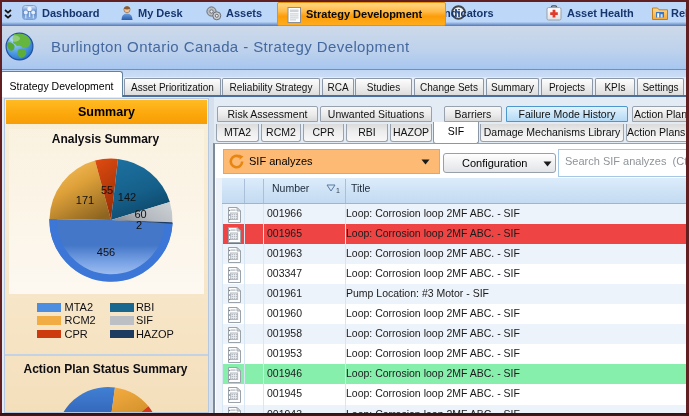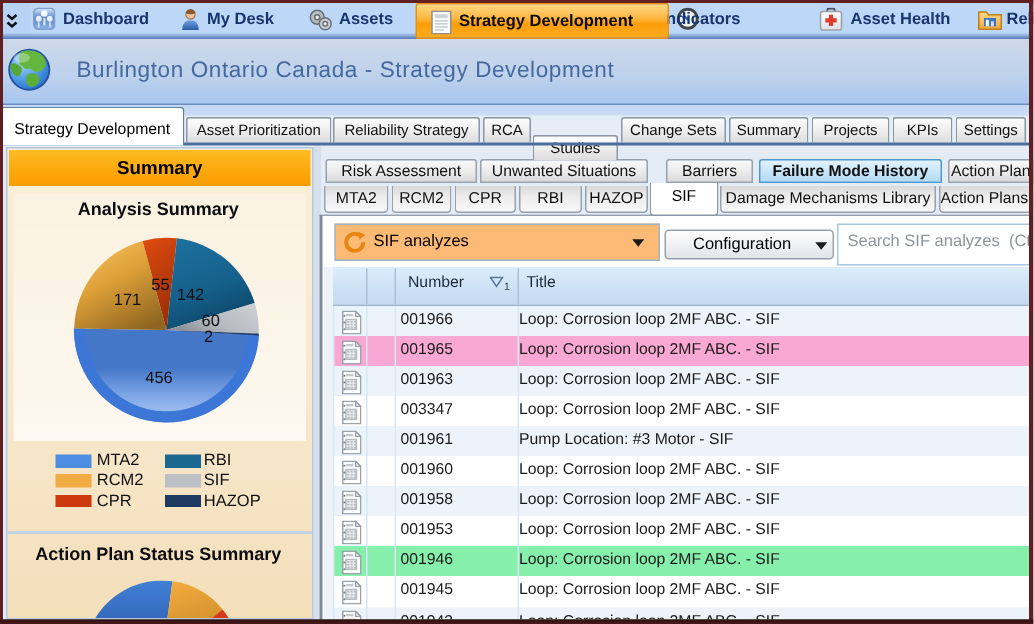--- a/index.html
+++ b/index.html
@@ -35,21 +35,21 @@
 .sb-title{position:absolute;width:201px;text-align:center;font-size:12px;font-weight:bold;color:#0d0d12;}
 #chartplate{position:absolute;left:4px;top:30px;width:195px;height:165px;background:linear-gradient(180deg,rgba(255,255,255,0.25),rgba(255,255,255,0.75));}
 .plabel{position:absolute;font-size:11px;color:#111;transform:translate(-50%,-50%);z-index:5;}
 .leg-sw{position:absolute;width:24px;height:8.5px;}
 .leg-tx{position:absolute;font-size:11px;color:#101014;line-height:11px;}
 #sb-sep{position:absolute;left:0px;top:255px;width:203px;height:2px;background:#c3d3e5;}
 
 #splitter{left:209px;top:97px;width:5px;height:316px;background:#d6dfec;}
 
 .stab1{position:absolute;top:106px;height:16px;background:linear-gradient(180deg,#f8f8f8 0%,#ebebeb 55%,#d9d9d9 100%);border:1px solid #98a2ae;border-radius:2px 2px 0 0;font-size:10.5px;color:#111;text-align:center;line-height:15px;white-space:nowrap;overflow:hidden;}
-#stab-fmh{position:absolute;left:506px;top:106px;width:122px;height:16px;background:linear-gradient(180deg,#e3f2fd 0%,#c8e5f9 55%,#b4daf6 100%);border:1px solid #4e97cc;border-radius:2px 2px 0 0;font-size:10.5px;color:#111;text-align:center;line-height:15px;font-weight:bold;}
+#stab-fmh{position:absolute;left:506px;top:106px;width:122px;height:16px;background:linear-gradient(180deg,#e3f2fd 0%,#c8e5f9 55%,#b4daf6 100%);border:1px solid #4e97cc;border-radius:2px 2px 0 0;font-size:10.5px;color:#111;text-align:center;line-height:15px;}
 .stab2{position:absolute;top:124px;height:18px;background:linear-gradient(180deg,#dadada 0%,#ededed 45%,#f8f8f8 100%);border:1px solid #98a2ae;border-top:none;border-radius:0 0 3px 3px;font-size:10.5px;color:#111;text-align:center;line-height:17px;white-space:nowrap;overflow:hidden;}
 #stab-sif{position:absolute;left:433px;top:122px;width:46px;height:22px;background:#fff;border:1px solid #8b97a6;border-top:none;border-radius:0 0 3px 3px;font-size:10.5px;color:#000;text-align:center;line-height:18px;z-index:3;}
 
 #panel{left:213px;top:143px;width:473px;height:270px;background:#fff;border-left:2px solid #7c8a9a;border-top:1px solid #93a2b4;overflow:hidden;}
 
 #dropdown{position:absolute;left:8px;top:5px;width:217px;height:25px;background:#fdba74;border:1px solid #a0b4c8;}
 #dropdown span{position:absolute;left:25px;top:0;line-height:23px;font-size:11px;color:#000;}
 #cfgbtn{position:absolute;left:228px;top:9px;width:113px;height:20px;background:linear-gradient(180deg,#fefefe 0%,#f0f1f3 50%,#e2e4e8 100%);border:1px solid #98a0ac;border-radius:3px;}
 #cfgbtn span{position:absolute;left:18px;top:0;line-height:18px;font-size:11px;color:#000;}
 #searchbox{position:absolute;left:343px;top:5px;width:140px;height:28px;background:#fff;border:1px solid #a6c8e4;}
@@ -169,21 +169,21 @@
   <ellipse cx="9.5" cy="6.5" rx="5.5" ry="3.2" fill="rgba(255,255,255,0.3)"></ellipse>
 </svg>
 <div class="abs" id="titletext">Burlington Ontario Canada - Strategy Development</div>
 
 <div class="abs" id="tabrow"></div>
 <div class="abs" id="tabrow2"></div>
 <div class="abs" id="tabline"></div>
 <div class="mtab" style="left:124px;width:97px;">Asset Prioritization</div>
 <div class="mtab" style="left:222px;width:98px;">Reliability Strategy</div>
 <div class="mtab" style="left:322px;width:32px;">RCA</div>
-<div class="mtab" style="left:355px;width:57px;margin-top:12px;">Studies</div>
+<div class="mtab" style="left:355px;width:57px;">Studies</div>
 <div class="mtab" style="left:414px;width:70px;">Change Sets</div>
 <div class="mtab" style="left:486px;width:53px;">Summary</div>
 <div class="mtab" style="left:541px;width:52px;">Projects</div>
 <div class="mtab" style="left:595px;width:40px;">KPIs</div>
 <div class="mtab" style="left:637px;width:47px;">Settings</div>
 <div id="mtab-active">Strategy Development</div>
 
 <div class="abs" id="sidebar">
   <div id="sb-orange">
       <div>Summary</div>
@@ -331,21 +331,21 @@
             <rect x="6.8" y="10.8" width="1.4" height="1.1"></rect>
             <rect x="9" y="10.8" width="1.4" height="1.1"></rect>
           </g>
           <circle cx="2.6" cy="3.5" r="0.7" fill="#7a828a"></circle>
           <circle cx="2.6" cy="8" r="0.7" fill="#7a828a"></circle>
           <circle cx="2.6" cy="12.5" r="0.7" fill="#7a828a"></circle>
         </svg>
         <div class="num">001966</div>
         <div class="ttl">Loop: Corrosion loop 2MF ABC. - SIF</div>
       </div>
-    <div class="grow" style="top:46.05px;background:#f9a8d4;">
+    <div class="grow" style="top:46.05px;background:#ef4444;">
         <svg width="14" height="16" viewBox="0 0 14 16">
           <path d="M1.5 0.5 h8.5 l3.5 3.5 v11.5 h-12 z" fill="#fdfdfd" stroke="#9aa2aa"></path>
           <path d="M10 0.5 l3.5 3.5 h-3.5 z" fill="#d8dde2" stroke="#9aa2aa" stroke-width="0.8"></path>
           <rect x="3.6" y="2.3" width="5" height="1.6" fill="#c3c9cf"></rect>
           <rect x="3.6" y="6" width="7" height="6.5" fill="#eceef0" stroke="#b4bac0"></rect>
           <g fill="#b4bac0">
             <rect x="4.6" y="7" width="1.4" height="1.1"></rect>
             <rect x="6.8" y="7" width="1.4" height="1.1"></rect>
             <rect x="9" y="7" width="1.4" height="1.1"></rect>
             <rect x="4.6" y="8.9" width="1.4" height="1.1"></rect>

